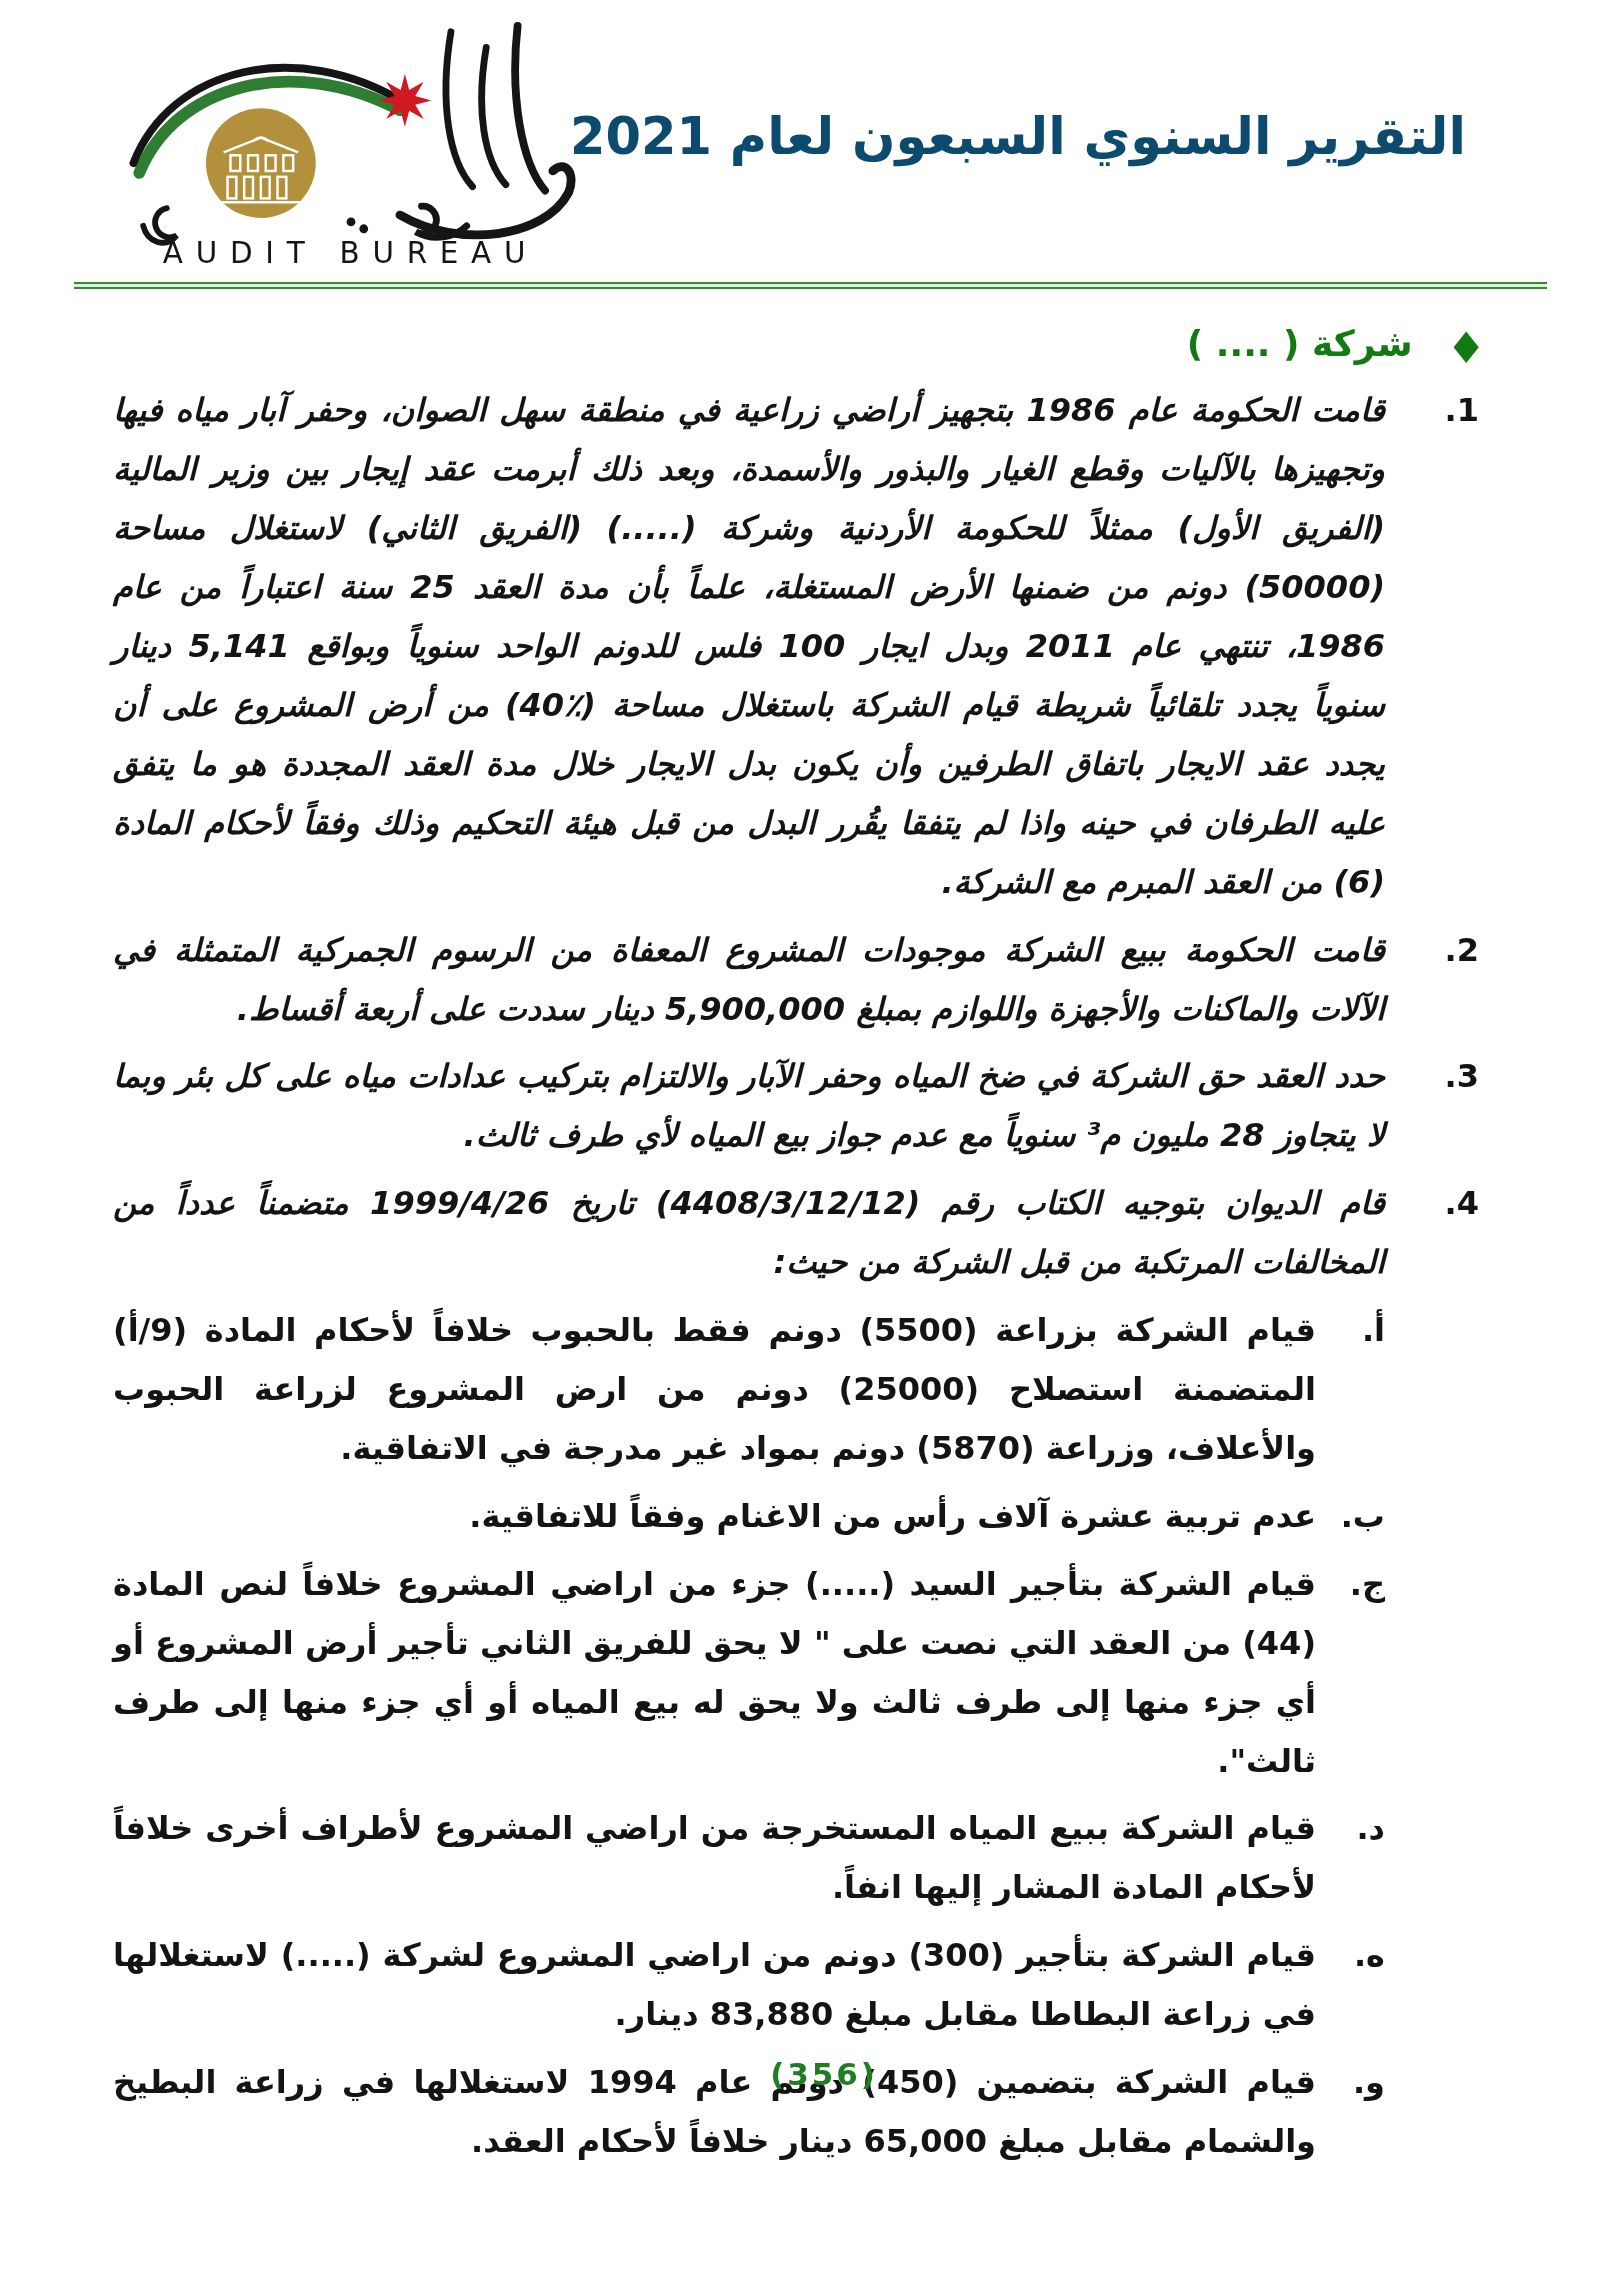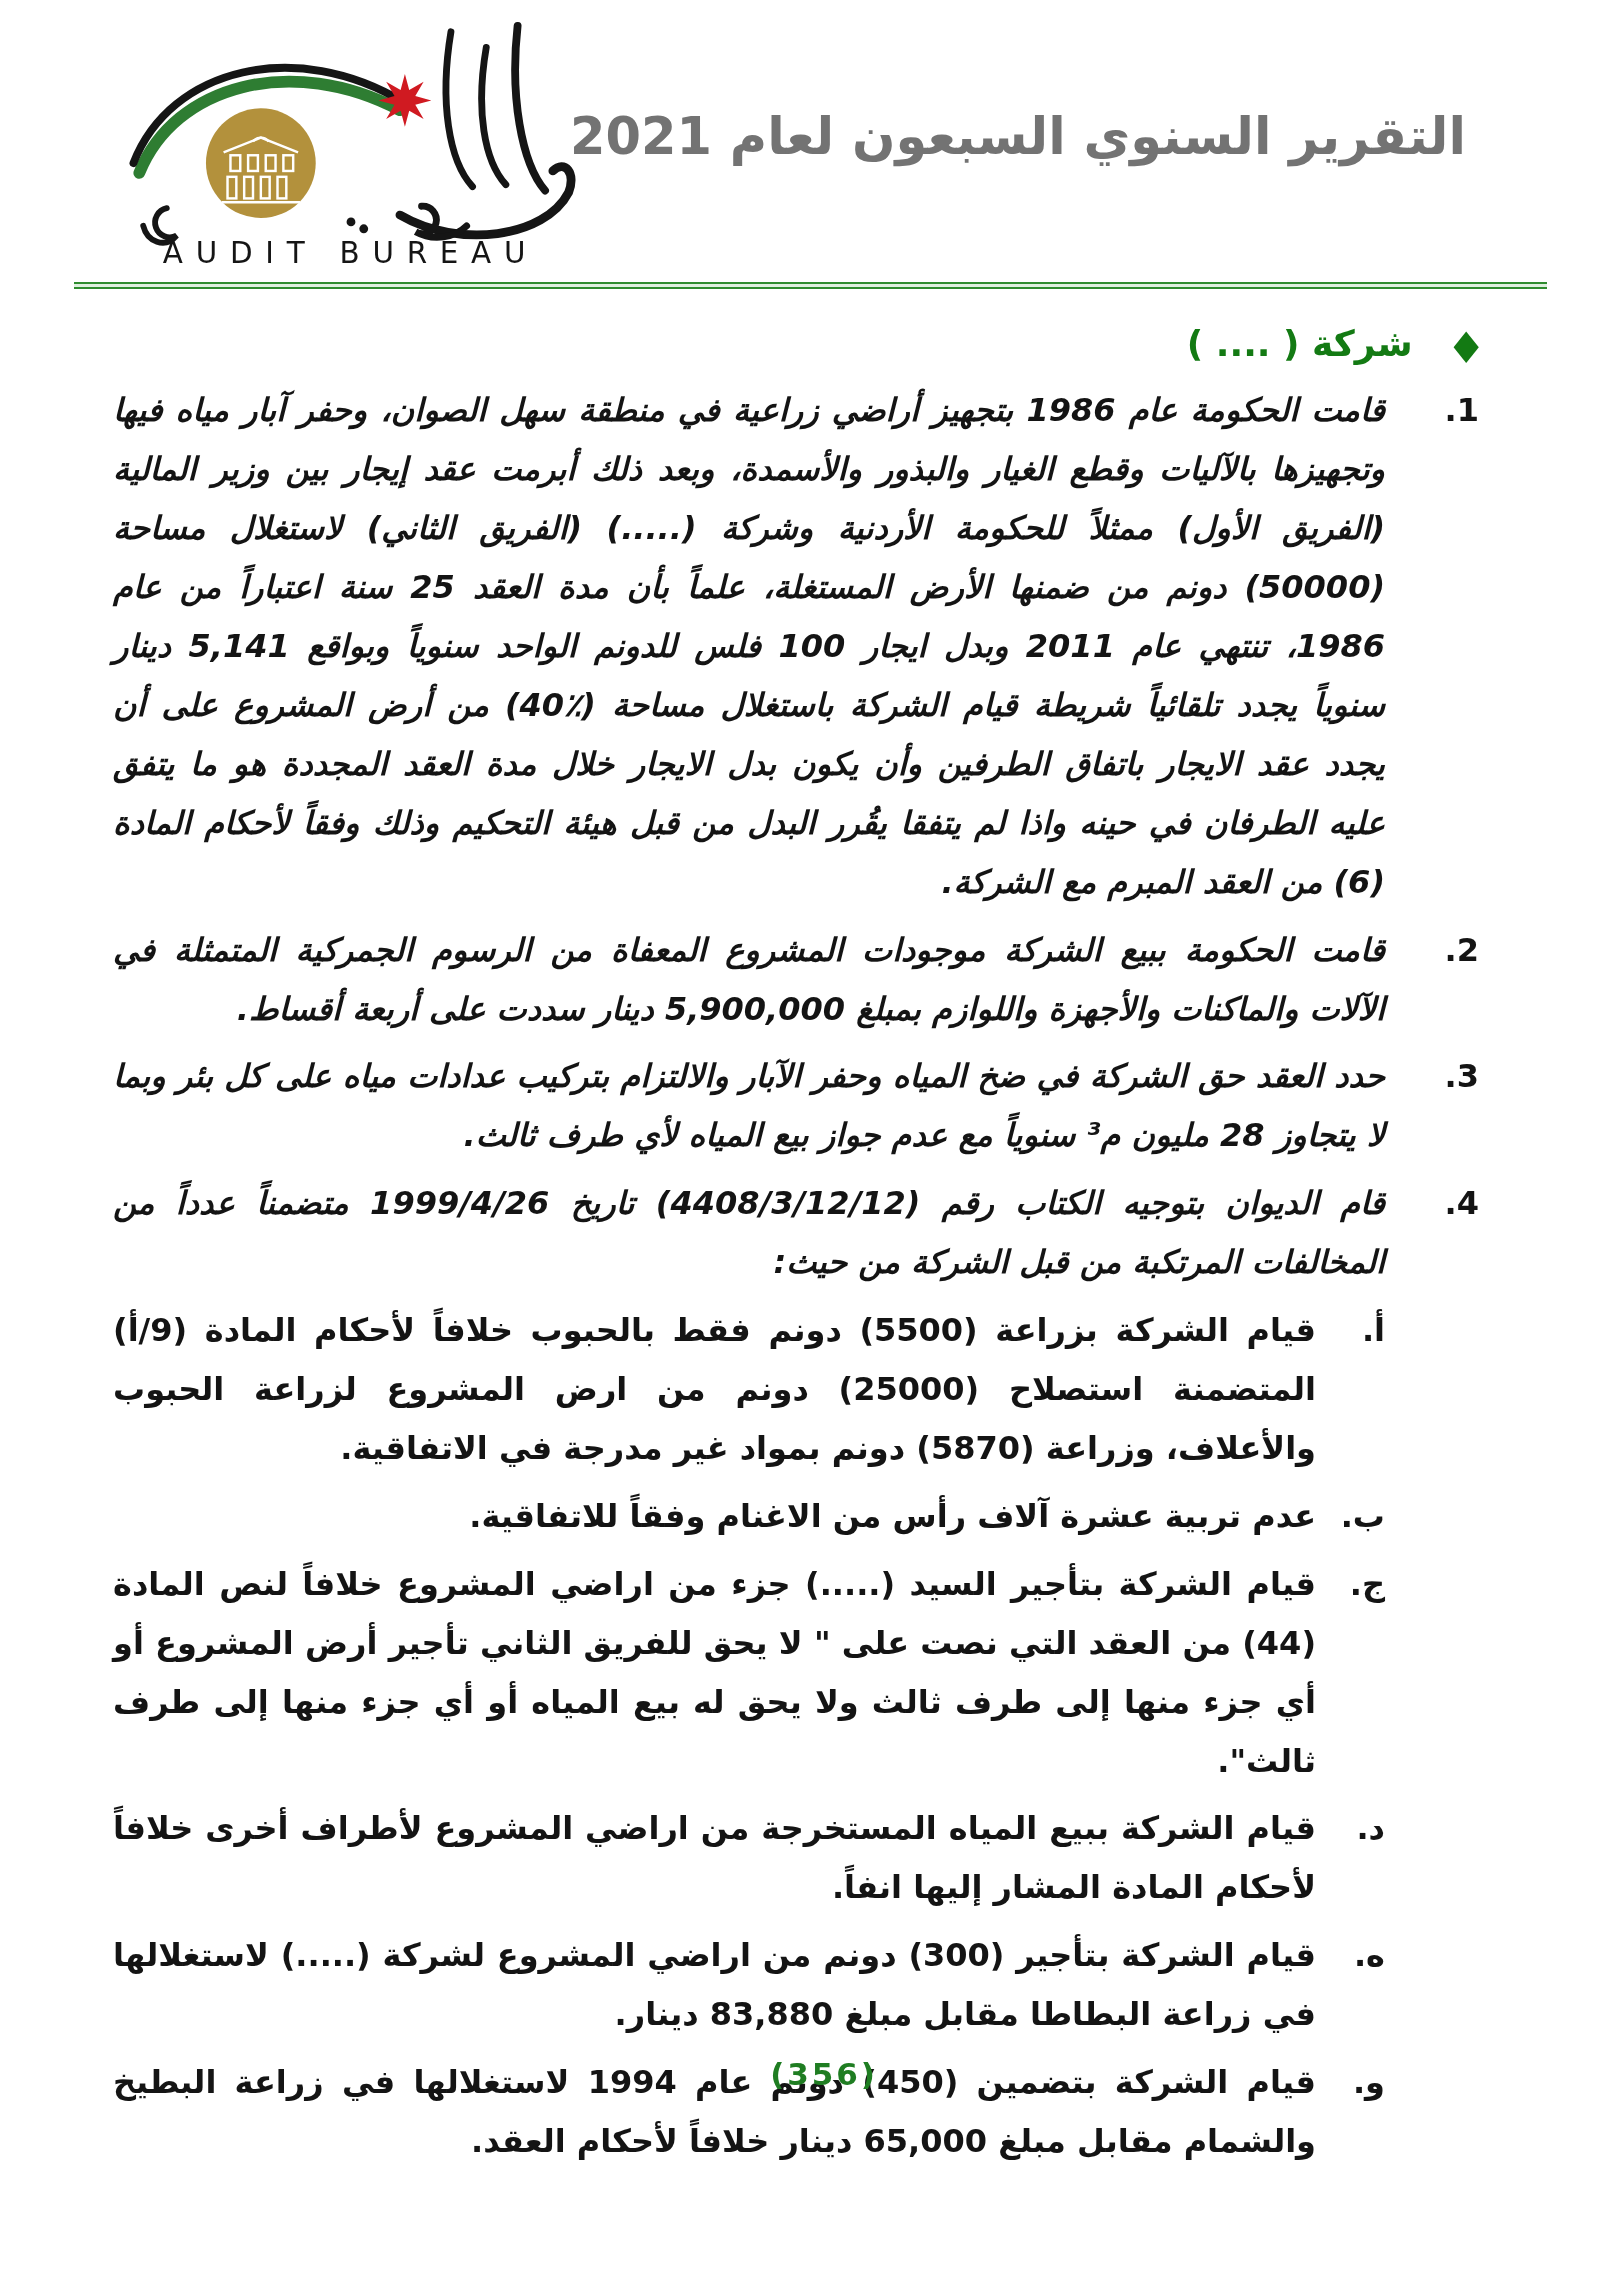--- a/index.html
+++ b/index.html
@@ -10,21 +10,21 @@
     background:#ffffff;
     font-family:"DejaVu Sans", sans-serif;
     color:#141414;
     overflow:hidden;
   }
   
   .logo{position:absolute;left:106px;top:13.7px;width:490px;height:261px;}
   .report-title{
     position:absolute;top:106px;right:155px;
     direction:rtl;text-align:right;
-    color:#737373;font-weight:bold;font-size:51px;line-height:1.2;
+    color:#0c4a6e;font-weight:bold;font-size:51px;line-height:1.2;
     letter-spacing:0;
     white-space:nowrap;
   }
   .header-divider{
     position:absolute;top:282px;left:74px;right:74px;height:2.9px;
     border-top:2.9px solid #2f8c2f;border-bottom:2px solid #2f8c2f;
     background:#dff0df;
   }
   
   .content{

